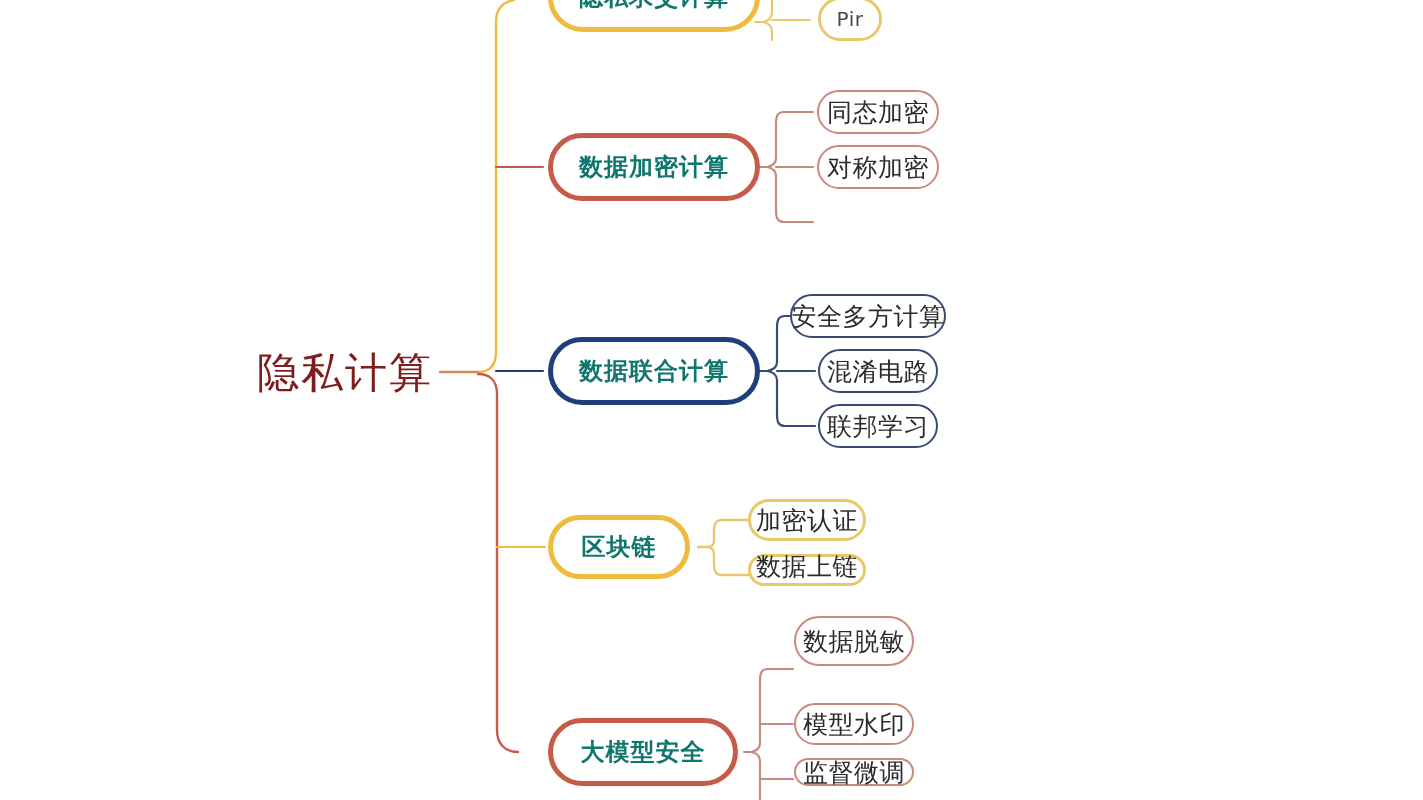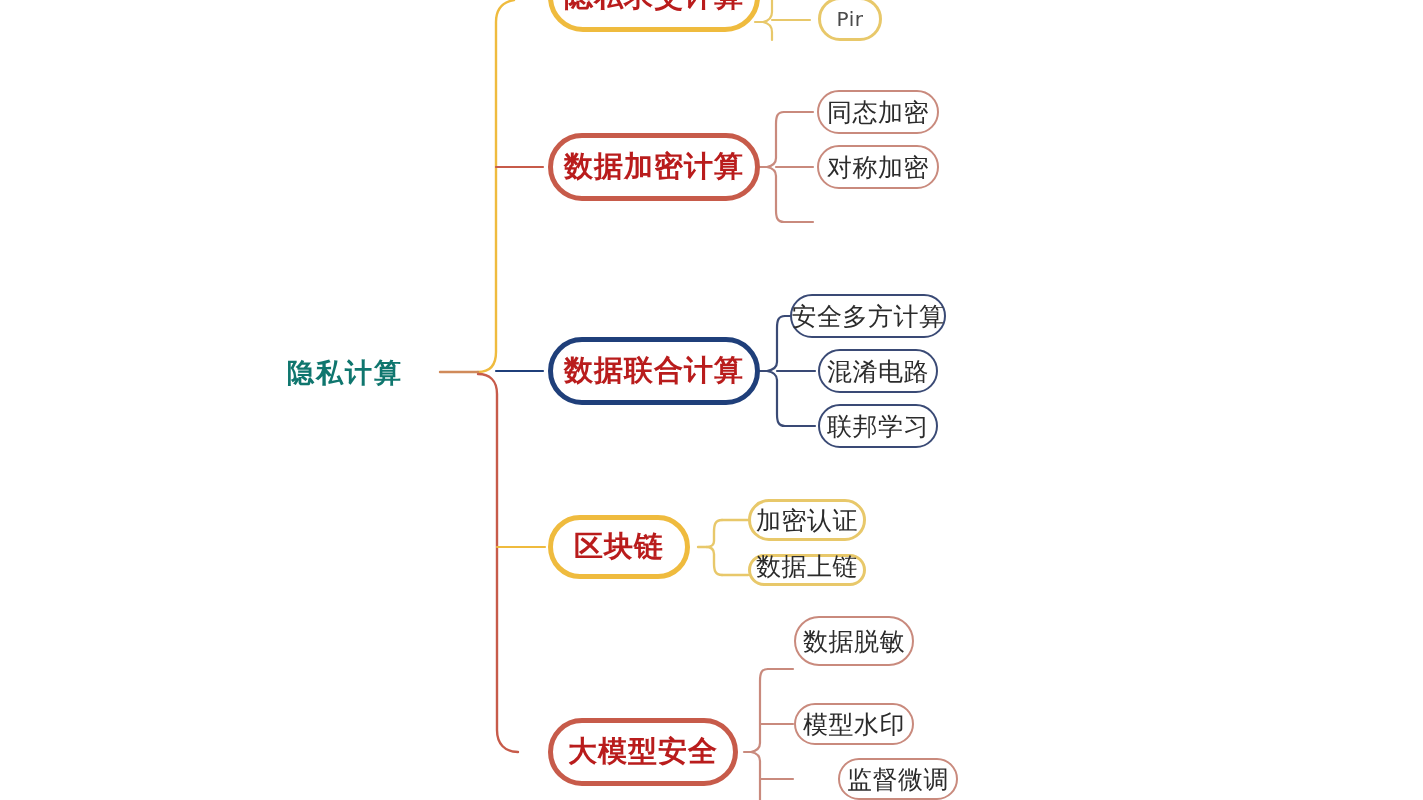--- a/index.html
+++ b/index.html
@@ -29,32 +29,32 @@
     display: flex;
     align-items: center;
     justify-content: center;
     background: #ffffff;
     white-space: nowrap;
   }
   
   .root {
     border: none;
     background: transparent;
-    color: #0f766e;
-    font-size: 27px;
-    font-weight: 700;
+    color: #7f1d1d;
+    font-size: 42px;
+    font-weight: 400;
     letter-spacing: 2px;
   }
   
   .branch {
     border-width: 5px;
     border-style: solid;
     border-radius: 40px;
-    color: #b91c1c;
-    font-size: 29px;
+    color: #0f766e;
+    font-size: 24px;
     font-weight: 700;
     letter-spacing: 1px;
   }
   
   .leaf {
     border-width: 2px;
     border-style: solid;
     border-radius: 26px;
     color: #2b2b2b;
     font-size: 25px;
@@ -164,17 +164,17 @@
 
   <div class="node branch" style="left:548px; top:718px; width:190px; height:68px; border-color:#c75b4a;">
     <span>大模型安全</span>
   </div>
   <div class="node leaf" style="left:794px; top:616px; width:120px; height:50px; border-color:#c98a7d;">
     <span>数据脱敏</span>
   </div>
   <div class="node leaf" style="left:794px; top:703px; width:120px; height:42px; border-color:#c98a7d;">
     <span>模型水印</span>
   </div>
-  <div class="node leaf" style="left:838px; top:758px; width:120px; height:42px; border-color:#c98a7d;">
+  <div class="node leaf" style="left:794px; top:758px; width:120px; height:28px; border-color:#c98a7d;">
     <span>监督微调</span>
   </div>
 
 </div>
 
 </body></html>

